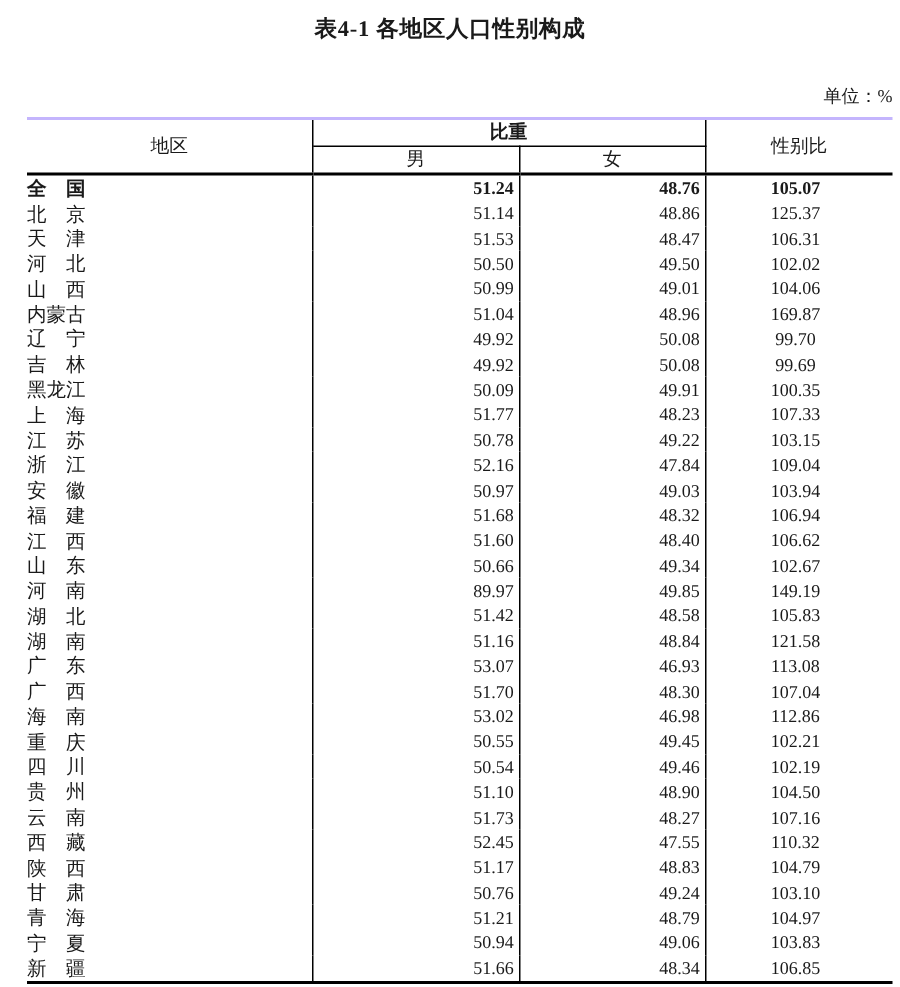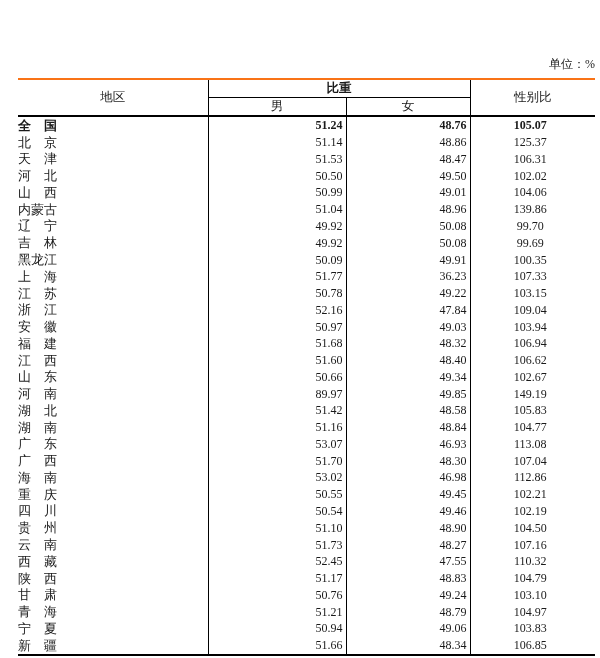--- a/index.html
+++ b/index.html
@@ -37,21 +37,21 @@
   .table-wrap {
     position: absolute;
     left: 18px;
     top: 78px;
     width: 577px;
   }
   table {
     width: 577px;
     border-collapse: collapse;
     table-layout: fixed;
-    border-top: 2px solid #f97316;
+    border-top: 2px solid #c4b5fd;
     border-bottom: 2px solid #000;
   }
   th {
     font-weight: normal;
     font-size: 12.5px;
     padding: 0;
     text-align: center;
     vertical-align: middle;
   }
   .th-r1 { height: 17px; font-weight: bold; }
@@ -78,20 +78,21 @@
     padding-right: 5px;
     text-align: center;
   }
   tr.bold-row td { font-weight: bold; }
 </style>
 </head>
 <body>
 
 <div class="page">
 
+  <div class="title">表4-1 各地区人口性别构成</div>
 
   <div class="unit-label">单位：%</div>
 
   <div class="table-wrap">
     <table>
       <colgroup>
         <col style="width:190px">
         <col style="width:138px">
         <col style="width:124px">
         <col style="width:125px">
@@ -135,21 +136,21 @@
           <tr>
       <td class="region-cell br">山　西</td>
       <td class="num br">50.99</td>
       <td class="num br">49.01</td>
       <td class="num num-last">104.06</td>
     </tr>
           <tr>
       <td class="region-cell br">内蒙古</td>
       <td class="num br">51.04</td>
       <td class="num br">48.96</td>
-      <td class="num num-last">139.86</td>
+      <td class="num num-last">169.87</td>
     </tr>
           <tr>
       <td class="region-cell br">辽　宁</td>
       <td class="num br">49.92</td>
       <td class="num br">50.08</td>
       <td class="num num-last">99.70</td>
     </tr>
           <tr>
       <td class="region-cell br">吉　林</td>
       <td class="num br">49.92</td>
@@ -158,21 +159,21 @@
     </tr>
           <tr>
       <td class="region-cell br">黑龙江</td>
       <td class="num br">50.09</td>
       <td class="num br">49.91</td>
       <td class="num num-last">100.35</td>
     </tr>
           <tr>
       <td class="region-cell br">上　海</td>
       <td class="num br">51.77</td>
-      <td class="num br">36.23</td>
+      <td class="num br">48.23</td>
       <td class="num num-last">107.33</td>
     </tr>
           <tr>
       <td class="region-cell br">江　苏</td>
       <td class="num br">50.78</td>
       <td class="num br">49.22</td>
       <td class="num num-last">103.15</td>
     </tr>
           <tr>
       <td class="region-cell br">浙　江</td>
@@ -213,21 +214,21 @@
           <tr>
       <td class="region-cell br">湖　北</td>
       <td class="num br">51.42</td>
       <td class="num br">48.58</td>
       <td class="num num-last">105.83</td>
     </tr>
           <tr>
       <td class="region-cell br">湖　南</td>
       <td class="num br">51.16</td>
       <td class="num br">48.84</td>
-      <td class="num num-last">104.77</td>
+      <td class="num num-last">121.58</td>
     </tr>
           <tr>
       <td class="region-cell br">广　东</td>
       <td class="num br">53.07</td>
       <td class="num br">46.93</td>
       <td class="num num-last">113.08</td>
     </tr>
           <tr>
       <td class="region-cell br">广　西</td>
       <td class="num br">51.70</td>

